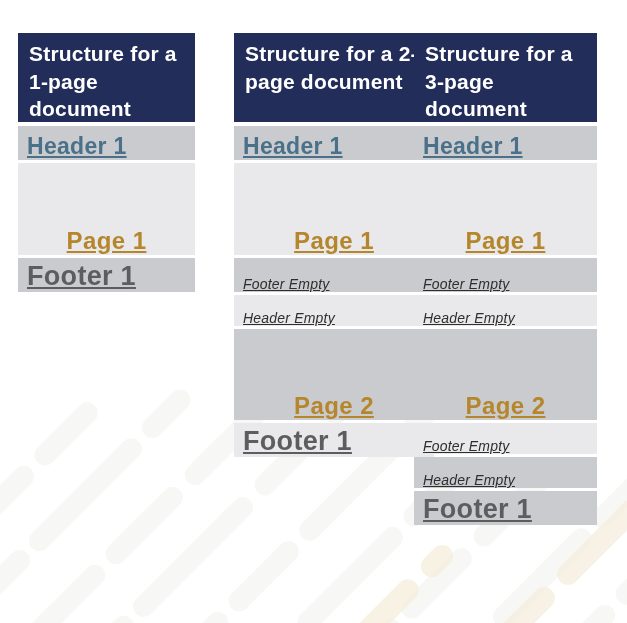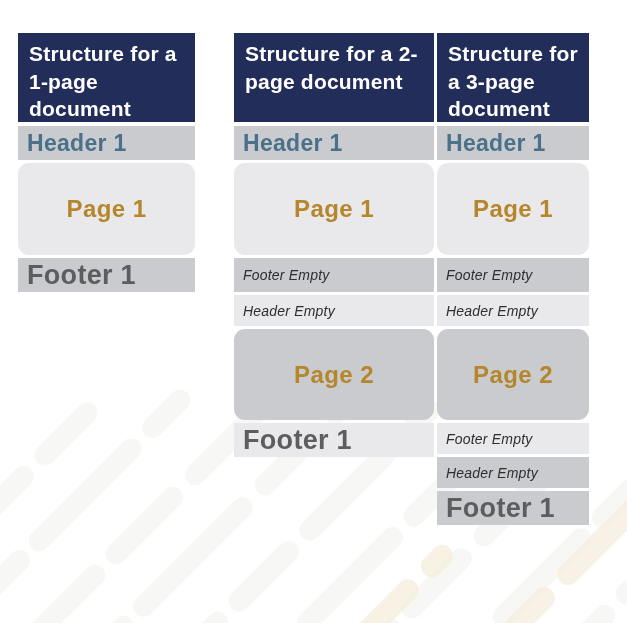--- a/index.html
+++ b/index.html
@@ -11,44 +11,44 @@
     font-family:"Liberation Sans", sans-serif;
   }
   .pattern {
     position:absolute; left:0; top:0; z-index:0;
   }
   .col {
     position:absolute; top:11px; z-index:1;margin-top:22px;
   }
   .col-1 { left:18px;  width:177px; }
   .col-2 { left:234px; width:200px; }
-  .col-3 { left:437px; width:152px; }
+  .col-3 { left:414px; width:183px; }
   .title {
     background:var(--navy,#232d5a);
     color:var(--title_text,#ffffff);
     font-weight:bold;
     font-size:21px;
     line-height:1.32;
     padding:7px 8px 8px 11px;
     height:89px;
     box-sizing:border-box;
     margin-bottom:4px;
     letter-spacing:0.2px;
   }
-  .row { margin-bottom:3px; box-sizing:border-box; display:flex; align-items:center; }
+  .row { margin-bottom:3px; box-sizing:border-box; display:flex; align-items:flex-end;text-decoration:underline; }
   .bar  { height:34px; padding-left:9px; }
   .bar.sm { height:31px; }
   .page { height:92px; justify-content:center; }
   .page.mid { height:91px; }
   .dark  { background:var(--bar_dark,#cacbce); }
   .light { background:var(--bar_light,#e9e9eb); }
   .t-header { color:var(--header_text,#4a7189); font-weight:bold; font-size:23px; letter-spacing:0.3px; }
   .t-footer { color:var(--footer_text,#5d5d5f); font-weight:bold; font-size:27px; letter-spacing:0.3px; }
   .t-empty  { color:var(--empty_text,#2e2e2e); font-style:italic; font-weight:400; font-size:14px; letter-spacing:0.2px; }
-  .t-page   { color:var(--page_text,#b5862c); font-weight:bold; font-size:24px; letter-spacing:0.4px;border-radius:11px; }
+  .t-page   { color:var(--page_text,#b5862c); font-weight:bold; font-size:24px; letter-spacing:0.4px; }
 </style>
 </head>
 <body>
 
 <svg class="pattern" width="627" height="623" viewBox="0 0 627 623" xmlns="http://www.w3.org/2000/svg">
   <g stroke="#f7f7f5" stroke-width="21" stroke-linecap="round" fill="none">
     <line x1="-40" y1="540" x2="110" y2="390" stroke-dasharray="90 30 60 34"></line>
     <line x1="-30" y1="610" x2="180" y2="400" stroke-dasharray="70 28 130 30 60 28"></line>
     <line x1="10" y1="660" x2="290" y2="380" stroke-dasharray="120 30 80 32 90 28"></line>
     <line x1="60" y1="690" x2="360" y2="390" stroke-dasharray="90 28 140 32 70 30"></line>

